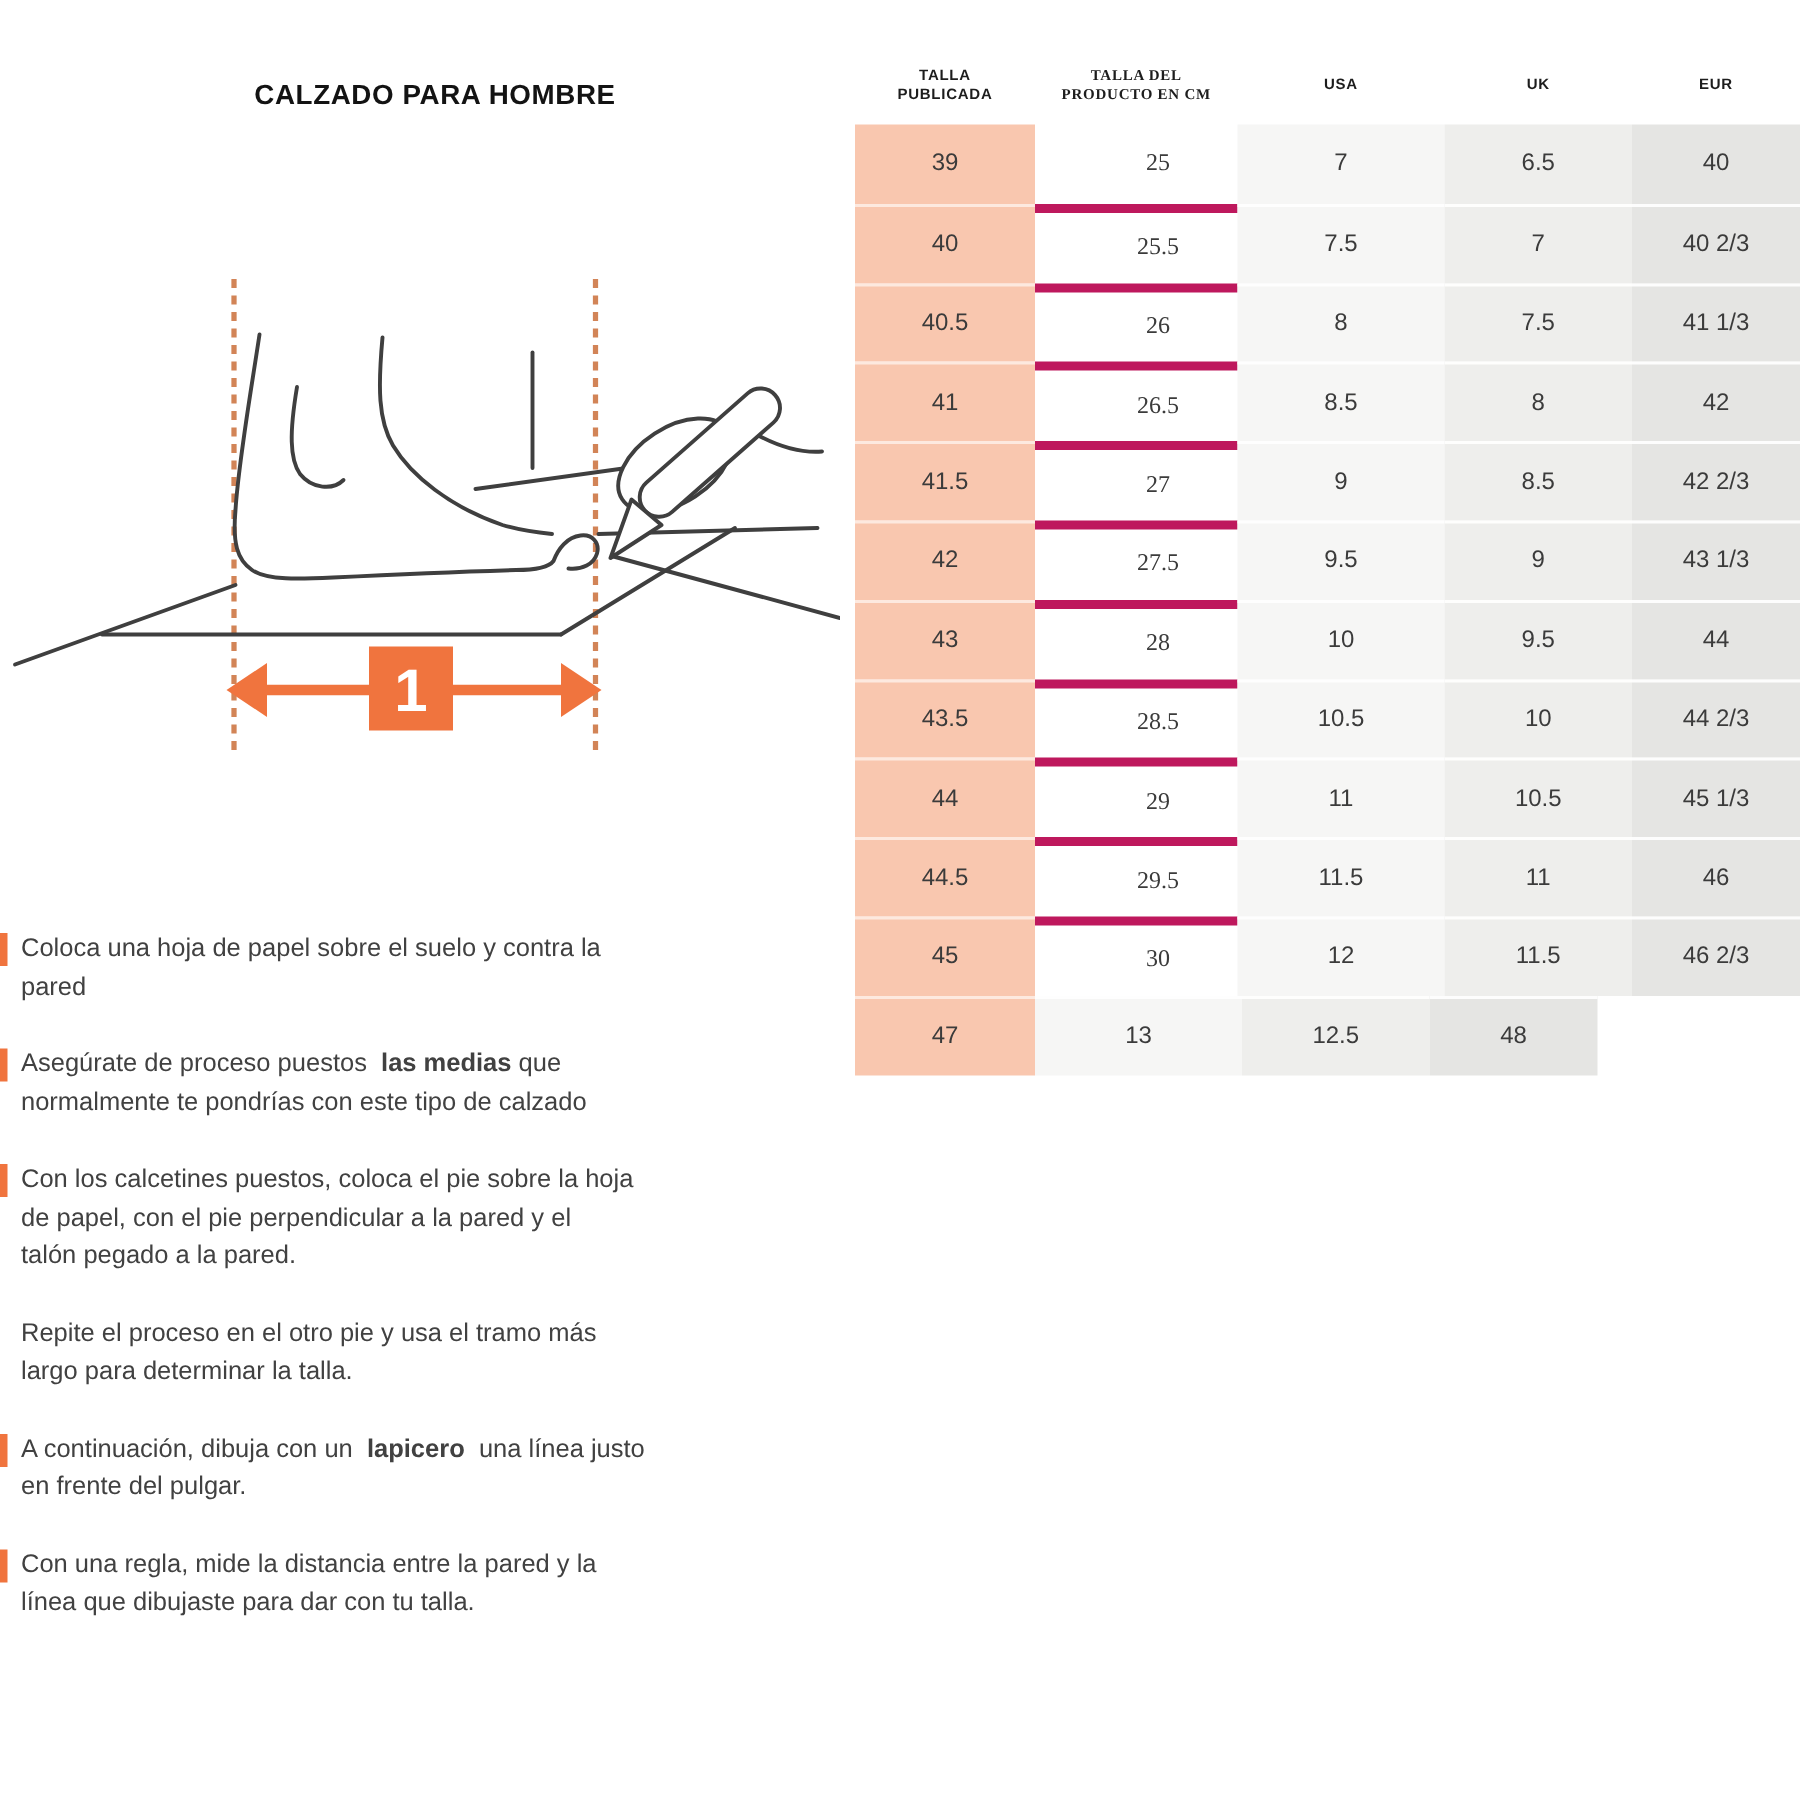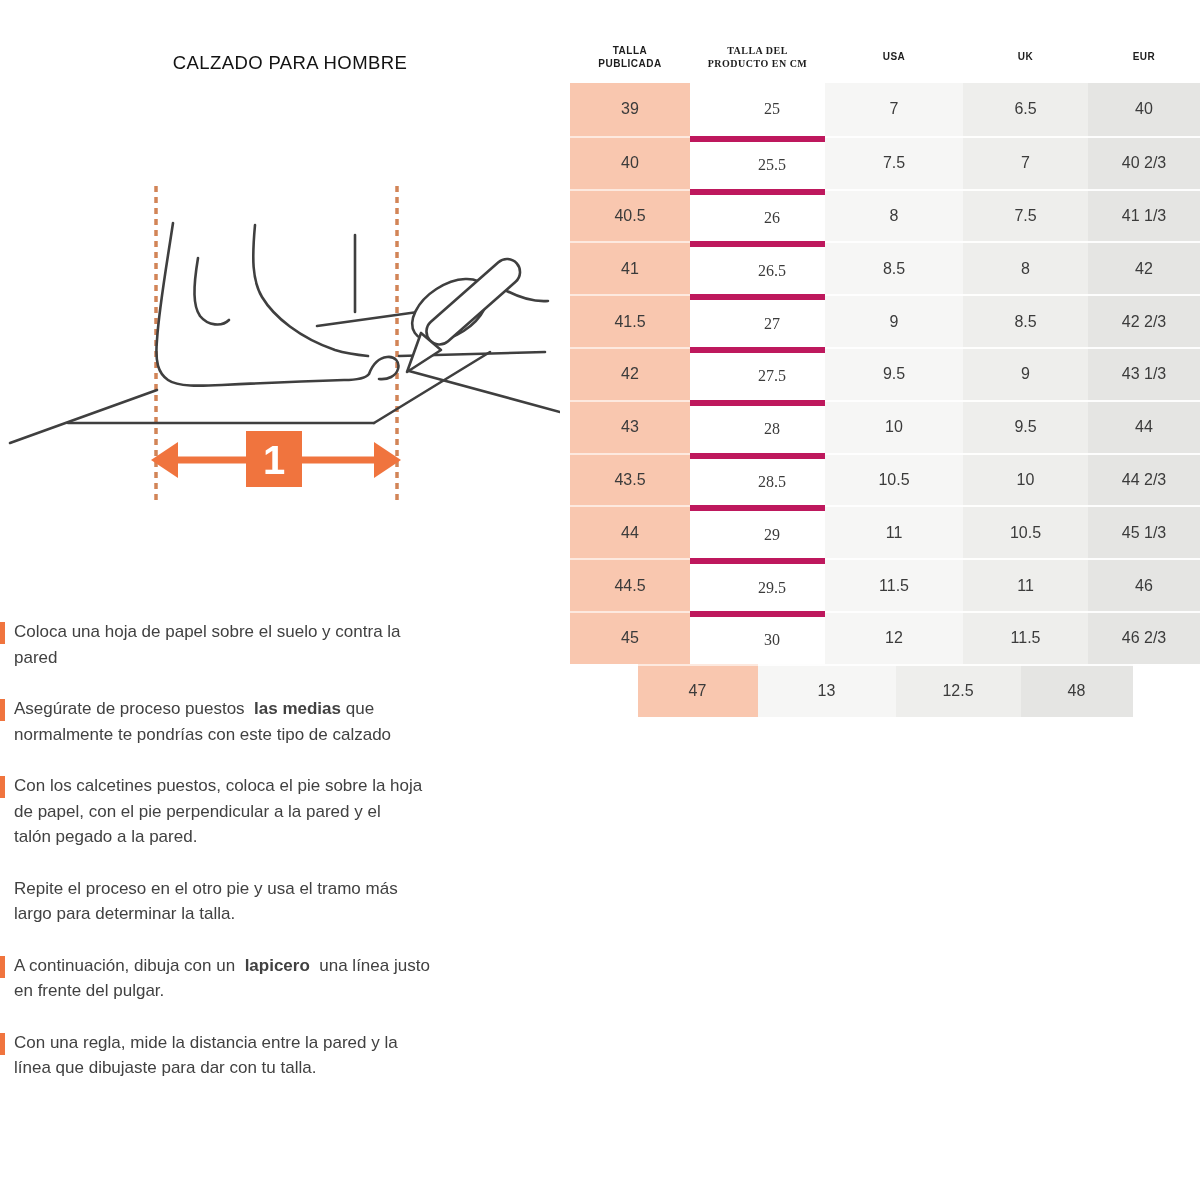--- a/index.html
+++ b/index.html
@@ -6,42 +6,42 @@
   html,body { margin:0; padding:0; }
   body {
     width:1200px; height:1200px; background:#ffffff; position:relative; overflow:hidden;
     font-family:"Liberation Sans","DejaVu Sans",sans-serif; color:var(--text,#414141);
   }
   .page { position:absolute; inset:0; }
 
   
   .left-title {
     position:absolute; left:0; top:52px; width:580px; text-align:center;
-    font-size:18.5px; font-weight:normal; letter-spacing:.4px; color:#131313;
+    font-size:18.5px; font-weight:bold; letter-spacing:.4px; color:#131313;
   }
   .illustration { position:absolute; left:0; top:178px; width:560px; height:330px; }
 
   .ink  { stroke:var(--drawing-ink,#3f3f3f); stroke-width:2.6; fill:none; stroke-linecap:round; stroke-linejoin:round; }
   .inkf { stroke:var(--drawing-ink,#3f3f3f); stroke-width:2.6; fill:#ffffff; stroke-linejoin:round; }
   .dash { stroke:var(--dash-orange,#d28457); stroke-width:3.5; stroke-dasharray:6 5; fill:none; }
   .orange { fill:var(--accent,#f0743e); }
   .arrow-line { stroke:var(--accent,#f0743e); stroke-width:7; }
   .step-num { fill:#ffffff; font-size:40px; font-weight:bold; font-family:"Liberation Sans","DejaVu Sans",sans-serif; }
 
   .instructions { position:absolute; left:0; top:619px; width:585px; }
   .instruction { position:relative; padding-left:14px; margin-bottom:26px; font-size:17px; line-height:25.5px; color:var(--text,#414141); }
   .instruction .bullet { position:absolute; left:0; top:3px; width:5px; height:22px; background:var(--accent,#f0743e); }
   .iseg { white-space:pre-wrap; }
   .iseg.bold { font-weight:bold; }
 
   
   .size-table { position:absolute; left:570px; top:30px; width:630px; }
   .hrow, .trow { display:flex; }
   .hrow { height:53px; }
-  .trow { height:52.8px;justify-content:center; }
+  .trow { height:52.8px; }
   .hcell {
     display:flex; align-items:center; justify-content:center; text-align:center;
     font-size:10px; font-weight:bold; letter-spacing:.5px; line-height:13px;
     color:#1d1d1d; white-space:pre-line;
   }
   .cell { display:flex; align-items:center; justify-content:center; font-size:16px; color:#3b3b3b; }
   .c0 { width:120px; } .c1 { width:135px;font-family:Liberation Serif, serif; } .c2 { width:138px; } .c3 { width:125px; } .c4 { width:112px; }
   .trow .c0 { background:var(--row-highlight,#f9c7af); }
   .trow .c1 { background:#ffffff;padding-left:29px; }
   .trow .c2 { background:var(--col-usa-bg,#f6f6f5); }

